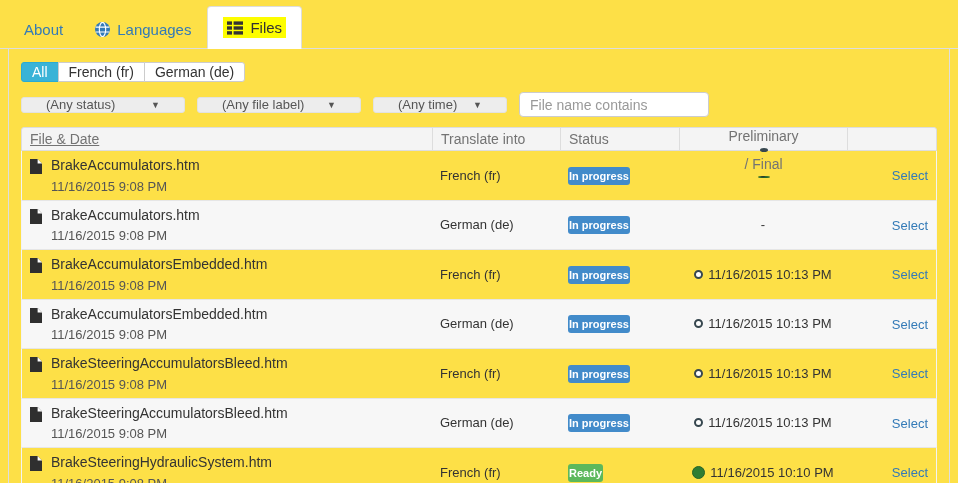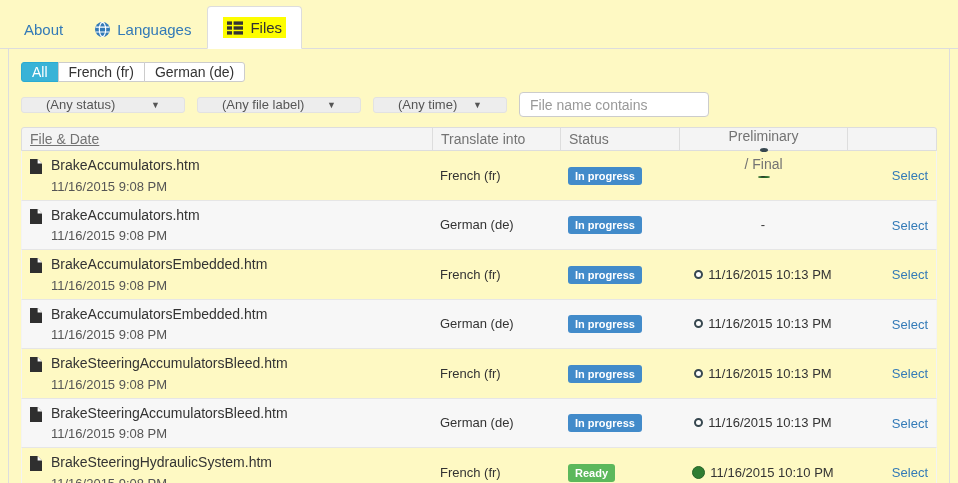--- a/index.html
+++ b/index.html
@@ -1,17 +1,17 @@
 <!DOCTYPE html>
 <html><head>
 <meta charset="utf-8">
 <style>
   * { margin:0; padding:0; box-sizing:border-box; }
   html,body { background:#fff; font-family:"Liberation Sans", sans-serif; }
-  .page { width:958px; height:483px; overflow:hidden; background:#fef9c3; }
+  .page { width:958px; height:483px; overflow:hidden; background:#fde047; }
 
   
   .tabbar { display:flex; align-items:flex-end; border-bottom:1px solid #ddd; padding:6px 0 0 8px; }
   .tab { display:flex; align-items:center; gap:7px; padding:10px 15px; font-size:15px;
          color:#337ab7; cursor:pointer; border:1px solid transparent;
          border-radius:4px 4px 0 0; margin-bottom:-1px; }
   .tab.active { background:#fff; border-color:#ddd #ddd transparent #ddd; color:#333; }
   .hl { display:flex; align-items:center; gap:7px; background:#fdfd00; padding:2px 4px; }
   .tab svg { display:block; }
 
@@ -50,21 +50,21 @@
           border-left:1px solid #f3f3f3; border-right:1px solid #f3f3f3; }
   .trow:nth-child(even) { background:#f7f7f7; }
 
   .c-file { width:410px; display:flex; align-items:flex-start; gap:9px; padding:6px 8px; }
   .c-file svg { margin-top:2px; flex:0 0 auto; }
   .fname { font-size:14px; color:#333; line-height:1.25; }
   .fdate { font-size:13px; color:#555; margin-top:4px; }
   .c-tr { width:128px; padding:0 8px; font-size:13px; color:#333; }
   .c-st { width:119px; padding:0 8px; }
   .badge { display:inline-block; font-size:11px; font-weight:bold; color:#fff;
-           padding:3px 7px; border-radius:3px; white-space:nowrap; }
+           padding:3px 1px; border-radius:3px; white-space:nowrap; }
   .badge[data-status="in-progress"] { background:#428bca; }
   .badge[data-status="ready"] { background:#5cb85c; }
   .c-pf { width:168px; display:flex; align-items:center; justify-content:center; gap:5px;
           font-size:13px; color:#333; }
   .ring { width:9px; height:9px; border:2px solid #37474f; border-radius:50%; background:#fff; display:none; }
   .dot  { width:13px; height:13px; border-radius:50%; background:#2f7d32; border:1px solid #256428; display:none; }
   .c-pf[data-marker="preliminary"] .ring { display:inline-block; }
   .c-pf[data-marker="final"] .dot { display:inline-block; }
   .ring.hdr { display:inline-block; width:8px; height:8px; }
   .dot.hdr { display:inline-block; width:12px; height:12px; }

